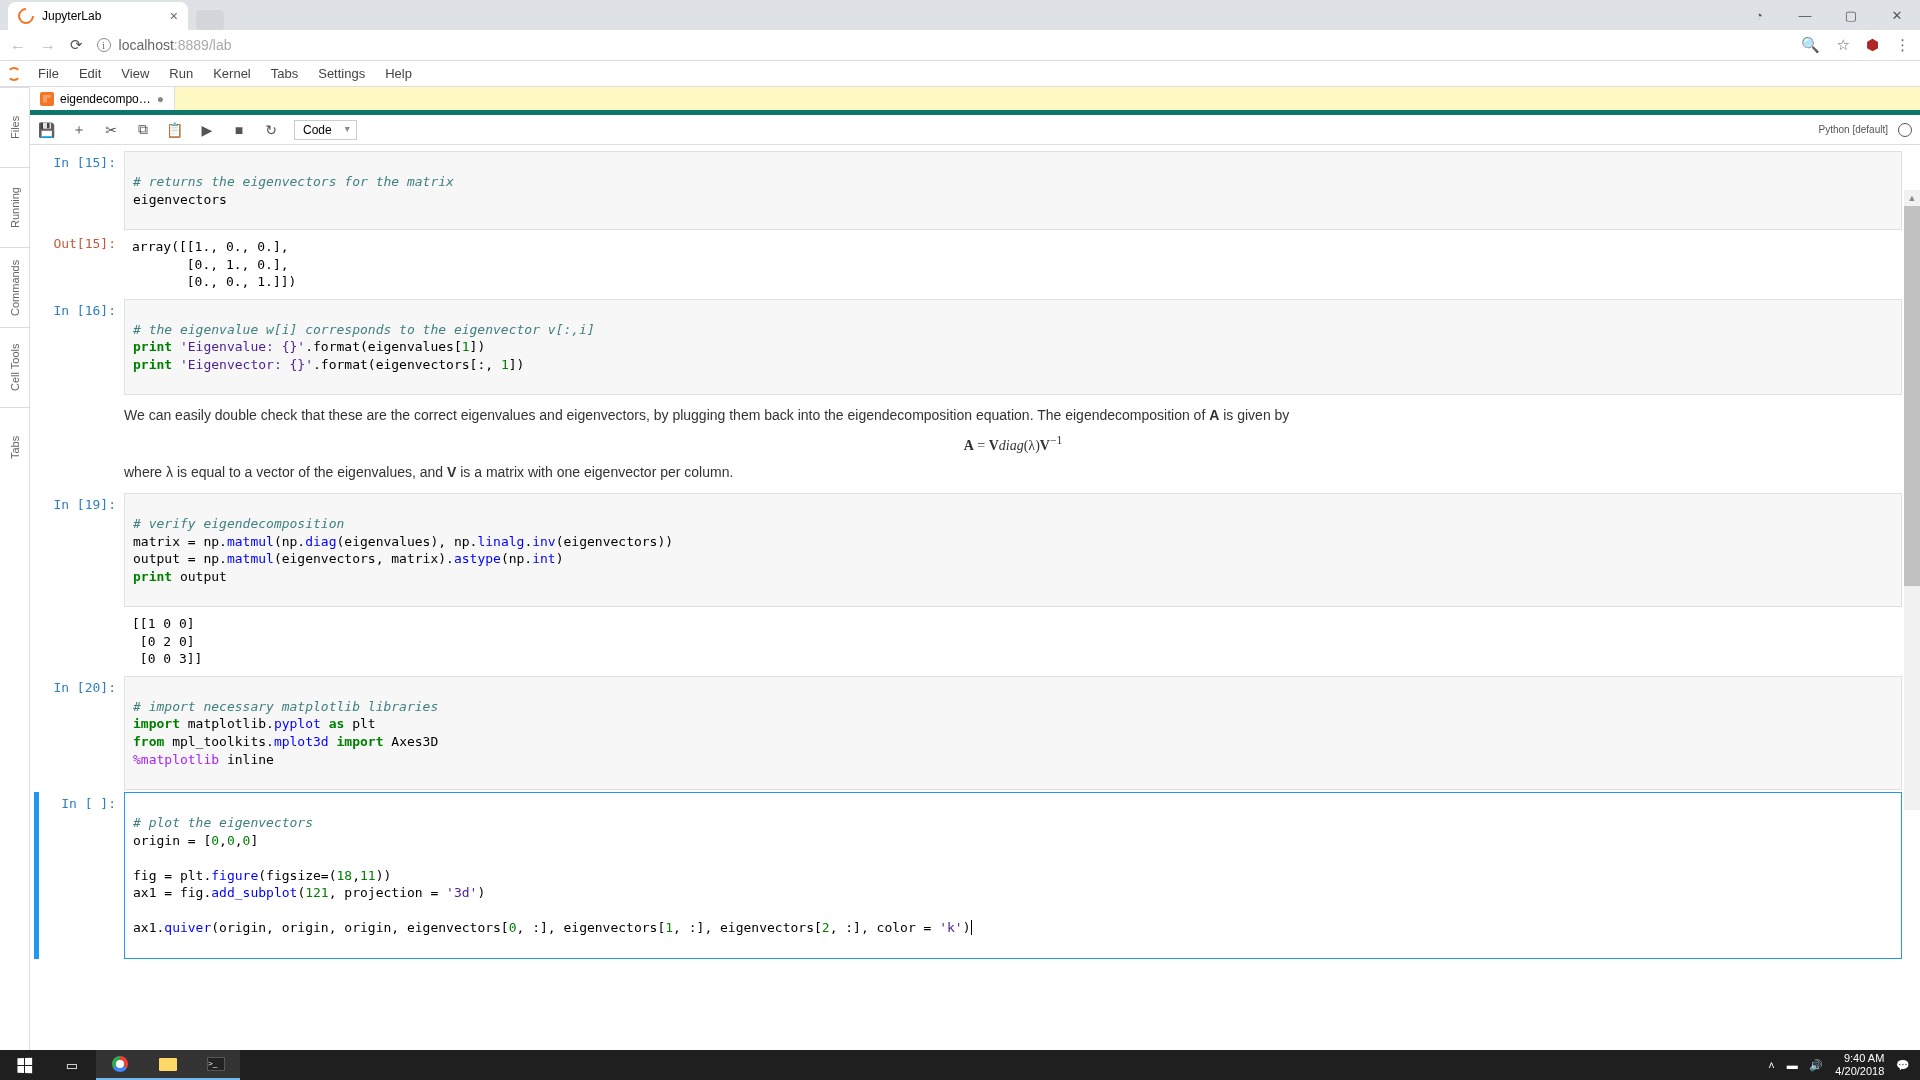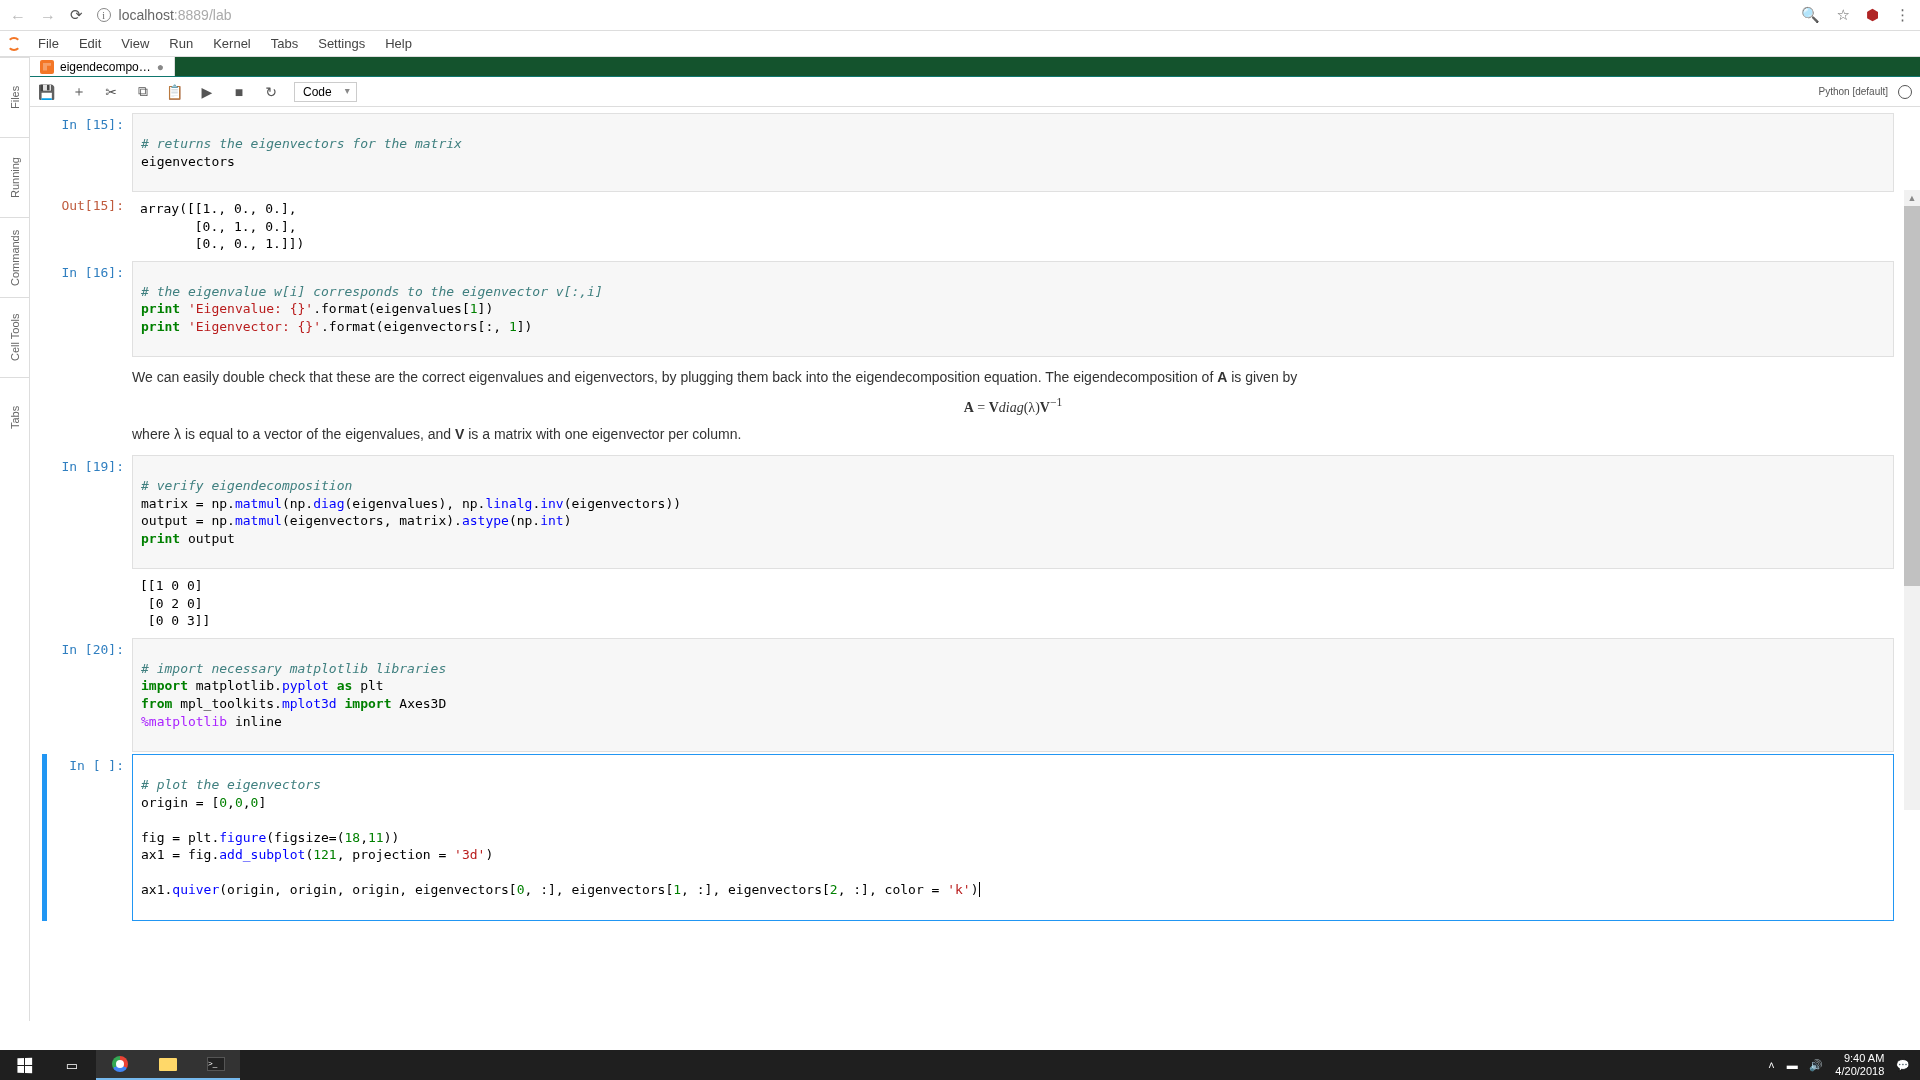--- a/index.html
+++ b/index.html
@@ -28,55 +28,55 @@
 .jl-logo { width: 28px; display: flex; justify-content: center; }
 .jl-logo-inner { width: 14px; height: 14px; border: 2px solid #f37626; border-radius: 50%; border-left-color: transparent; border-right-color: transparent; }
 .menu-item { padding: 0 10px; height: 100%; display: flex; align-items: center; color: #444; cursor: default; }
 
 
 .jl-main { display: flex; height: calc(100% - 86px - 30px); }
 .left-rail { width: 30px; background: #fff; border-right: 1px solid #ddd; display: flex; flex-direction: column; }
 .rail-tab { height: 80px; display: flex; align-items: center; justify-content: center; border-bottom: 1px solid #ddd; font-size: 11px; color: #666; writing-mode: vertical-rl; transform: rotate(180deg); cursor: default; }
 
 .work-area { flex: 1; display: flex; flex-direction: column; }
-.doc-tabs { height: 20px; background: #14532d; border-bottom: 1px solid #0f766e; display: flex; }
+.doc-tabs { height: 28px; background: #fef9c3; border-bottom: 5px solid #0f766e; display: flex; }
 .doc-tab { background: #fff; border-right: 1px solid #ddd; padding: 0 10px; display: flex; align-items: center; gap: 6px; font-size: 12px; }
 .doc-tab .nb-icon { width: 14px; height: 14px; background: #f37626; border-radius: 2px; position: relative; }
 .doc-tab .nb-icon::after { content: ""; position: absolute; inset: 3px; background: #fff; clip-path: polygon(0 0, 100% 0, 100% 40%, 50% 40%, 50% 100%, 0 100%); opacity: 0.3; }
 .dirty { color: #888; }
 
 
 .nb-toolbar { height: 30px; border-bottom: 1px solid #ddd; display: flex; align-items: center; padding: 0 8px; gap: 14px; }
 .tbtn { color: #555; font-size: 14px; width: 18px; text-align: center; cursor: default; }
 .cell-type { border: 1px solid #ccc; padding: 2px 24px 2px 8px; font-size: 12px; position: relative; }
 .cell-type::after { content: "▾"; position: absolute; right: 6px; color: #888; font-size: 10px; }
 .kernel-status { margin-left: auto; display: flex; align-items: center; gap: 10px; font-size: 10px; color: #555; }
 .kernel-circle { width: 14px; height: 14px; border: 1.5px solid #555; border-radius: 50%; }
 
 
 .notebook { flex: 1; overflow-y: auto; background: #fff; padding: 4px 18px 4px 4px; }
-.cell { display: flex; margin: 2px 8px; }
+.cell { display: flex; margin: 2px 0; }
 .prompt { width: 90px; text-align: right; padding: 4px 8px 0 0; font-family: "Consolas", monospace; font-size: 13px; color: #307fc0; }
 .prompt.out { color: #bf5b3d; }
 .cell-body { flex: 1; }
 .code-input { background: #f7f7f7; border: 1px solid #e0e0e0; padding: 21px 8px; font-family: "Consolas", monospace; font-size: 13px; line-height: 1.35; white-space: pre; }
 .cell.active { position: relative; }
 .cell.active::before { content: ""; position: absolute; left: 0; top: 0; bottom: 0; width: 5px; background: #2196f3; }
 .cell.active .code-input { border-color: #2196f3; background: #fff; }
 .output { padding: 6px 8px; font-family: "Consolas", monospace; font-size: 13px; line-height: 1.35; white-space: pre; }
 .markdown { padding: 8px 0 8px 0; line-height: 1.5; color: #333; font-size: 14px; }
 .markdown .eq { text-align: center; font-family: "Cambria Math", serif; margin: 6px 0; }
 .cursor { border-right: 1px solid #000; animation: blink 1s step-end infinite; }
 @keyframes blink { 50% { border-color: transparent; } }
 
 
 .cm { color: #408080; font-style: italic; }
 .kw { color: #008000; font-weight: bold; }
 .nm { color: #0000ff; }
-.str { color: #b91c1c; }
+.str { color: #4c1d95; }
 .num { color: #008000; }
 .mag { color: #aa22ff; }
 
 
 .scrollbar { position: absolute; right: 0; top: 190px; width: 16px; height: 620px; background: #f1f1f1; }
 .scroll-thumb { background: #c1c1c1; height: 380px; width: 100%; }
 .scroll-arrow { height: 16px; display: flex; align-items: center; justify-content: center; color: #888; font-size: 9px; }
 
 
 .taskbar { position: absolute; bottom: 0; left: 0; right: 0; height: 30px; background: #1f1f1f; display: flex; align-items: center; color: #fff; }
@@ -84,20 +84,34 @@
 .task-item.active { border-bottom: 2px solid #76b9ed; background: #333; }
 .win-logo { display: grid; grid-template-columns: 1fr 1fr; gap: 1px; width: 15px; height: 15px; transform: perspective(40px) rotateY(-12deg); }
 .win-logo > div { background: #fff; }
 .sys-tray { margin-left: auto; display: flex; align-items: center; gap: 12px; padding-right: 10px; font-size: 11px; }
 .clock { text-align: right; line-height: 1.2; }
 </style>
 </head>
 <body>
 
 <div class="browser-chrome">
+  <div class="tab-strip">
+    <div class="tab">
+      <div class="favicon"></div>
+      <span>JupyterLab</span>
+      <span class="close">×</span>
+    </div>
+    <div class="new-tab"></div>
+    <div class="browser-controls">
+      <div>◔</div>
+      <div>—</div>
+      <div>▢</div>
+      <div>✕</div>
+    </div>
+  </div>
   <div class="addr-bar">
     <span class="nav-arrow">←</span>
     <span class="nav-arrow">→</span>
     <span class="reload">⟳</span>
     <div class="url-box">
       <span class="info-icon">i</span>
       <span><span>localhost</span><span style="color:#aaa">:8889/lab</span></span>
     </div>
     <div class="addr-right">
       <span>🔍</span>

